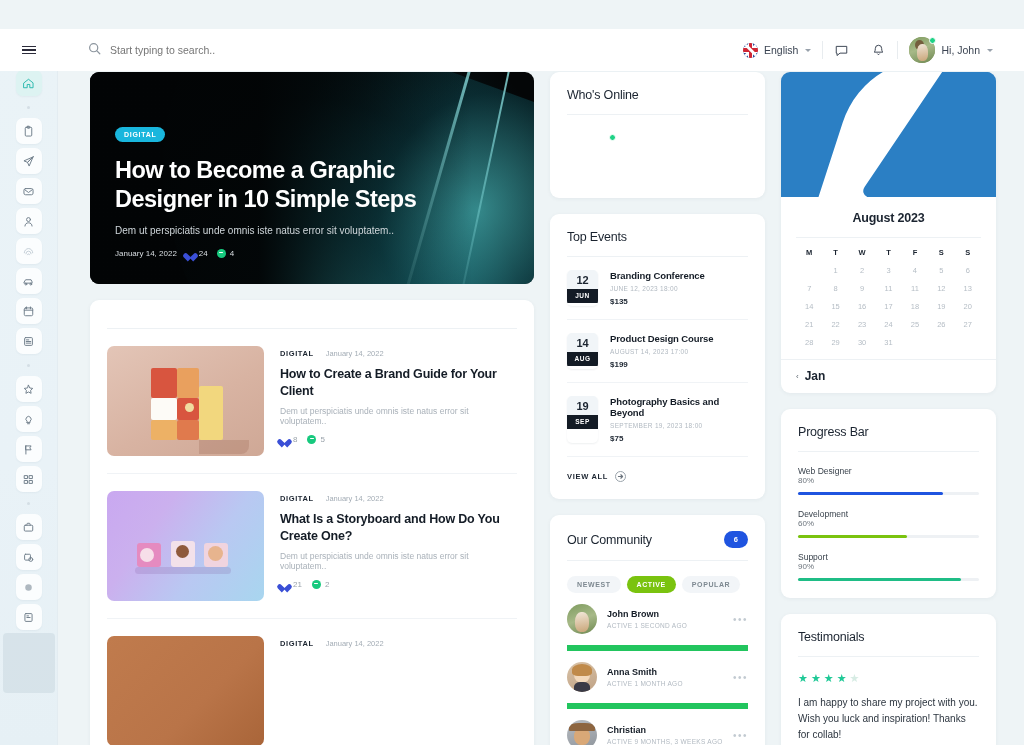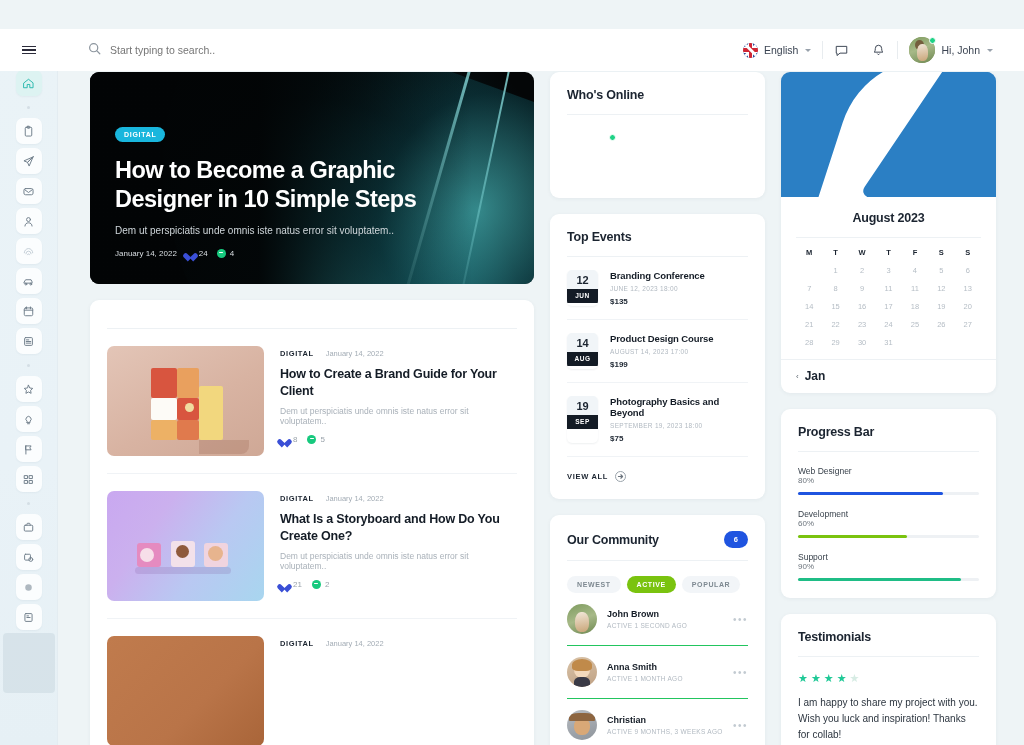--- a/index.html
+++ b/index.html
@@ -87,21 +87,21 @@
 
   
   #page { position: absolute; left: 58px; top: 42px; width: 966px; height: 703px;
     padding: 30px 32px 0 32px; display: flex; gap: 16px; overflow: hidden; }
   .col-main { width: 444px; flex: none; }
   .col-mid  { width: 215px; flex: none; }
   .col-right{ width: 215px; flex: none; }
 
   .card { background: #fff; border-radius: 9px; box-shadow: 0 1px 4px rgba(30,50,70,.055); }
   .card-pad { padding: 16px 17px 17px 17px; }
-  .card-title { font-size: 12.5px; font-weight: bold; color: #1b2430; letter-spacing: -.2px; }
+  .card-title { font-size: 12.5px; font-weight: normal; color: #1b2430; letter-spacing: -.2px; }
   .card-rule { height: 1px; background: #edf1f4; margin: 12px 0 0 0; }
 
   
   #hero {
     height: 212px; border-radius: 9px; position: relative; overflow: hidden;
     background: #040607;
   }
   .hero-bg1 {
     position: absolute; right: -60px; top: -130px; width: 430px; height: 460px;
     border-radius: 50% 50% 45% 45%;
@@ -189,21 +189,21 @@
   .arrow-circle svg { width: 7px; height: 7px; stroke: #6b747d; stroke-width: 1.6; fill: none; }
 
   
   .comm-head { display: flex; align-items: center; justify-content: space-between; }
   .comm-badge { background: #1f54e0; color: #fff; font-size: 7.5px; font-weight: bold;
     border-radius: 9px; padding: 4px 10px; }
   .comm-tabs { display: flex; gap: 6px; margin-top: 15px; }
   .comm-tab { font-size: 7px; font-weight: bold; letter-spacing: .6px; color: #7d8890;
     background: #f2f5f8; border-radius: 10px; padding: 5px 10px; cursor: pointer; }
   .comm-tab.active { background: #7ac30f; color: #fff; }
-  .member-row { display: flex; align-items: center; gap: 10px; padding: 11px 0; border-bottom: 1px solid #22c55e; }
+  .member-row { display: flex; align-items: center; gap: 10px; padding: 11px 0; border-bottom: 6px solid #22c55e; }
   .member-row:first-of-type { margin-top: 4px; }
   .m-av { width: 30px; height: 30px; border-radius: 50%; flex: none; overflow: hidden; position: relative; }
   .m-name { font-size: 9px; font-weight: bold; color: #141c26; }
   .m-active { font-size: 6.5px; color: #b1b9c1; margin-top: 3px; letter-spacing: .3px; }
   .m-dots { margin-left: auto; color: #c2cad1; font-size: 10px; letter-spacing: 1.5px; cursor: pointer; }
 
   
   #cal-card { overflow: hidden; }
   #cal-banner { height: 125px; position: relative; overflow: hidden;
     background: linear-gradient(160deg,#e9edf0 0%,#dfe5ea 100%); }

